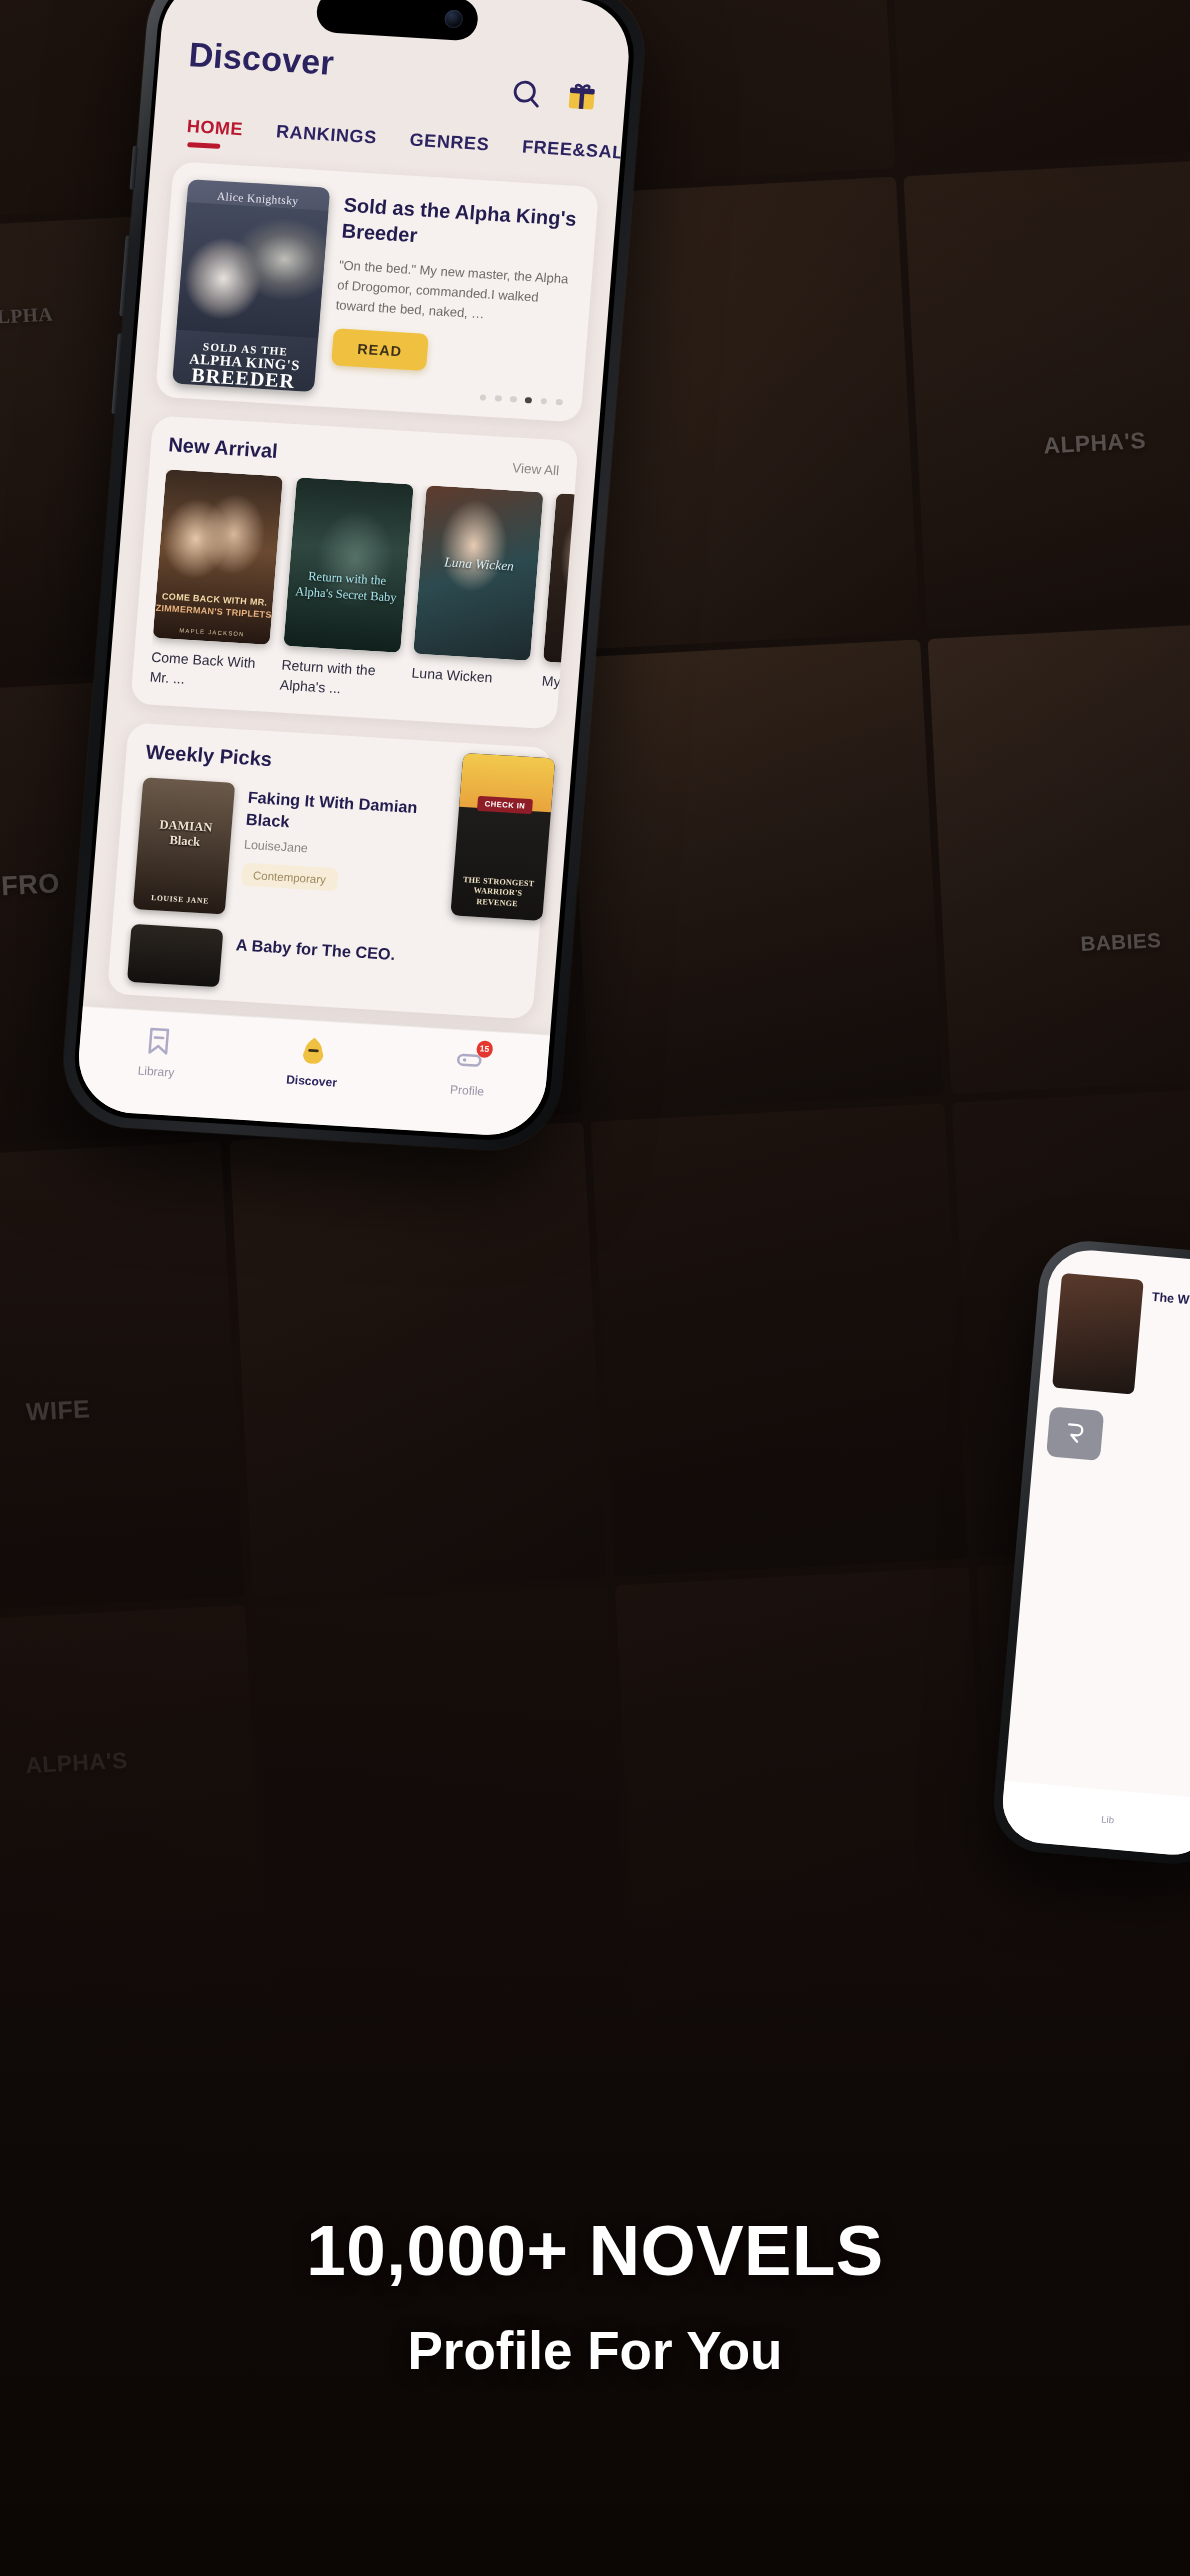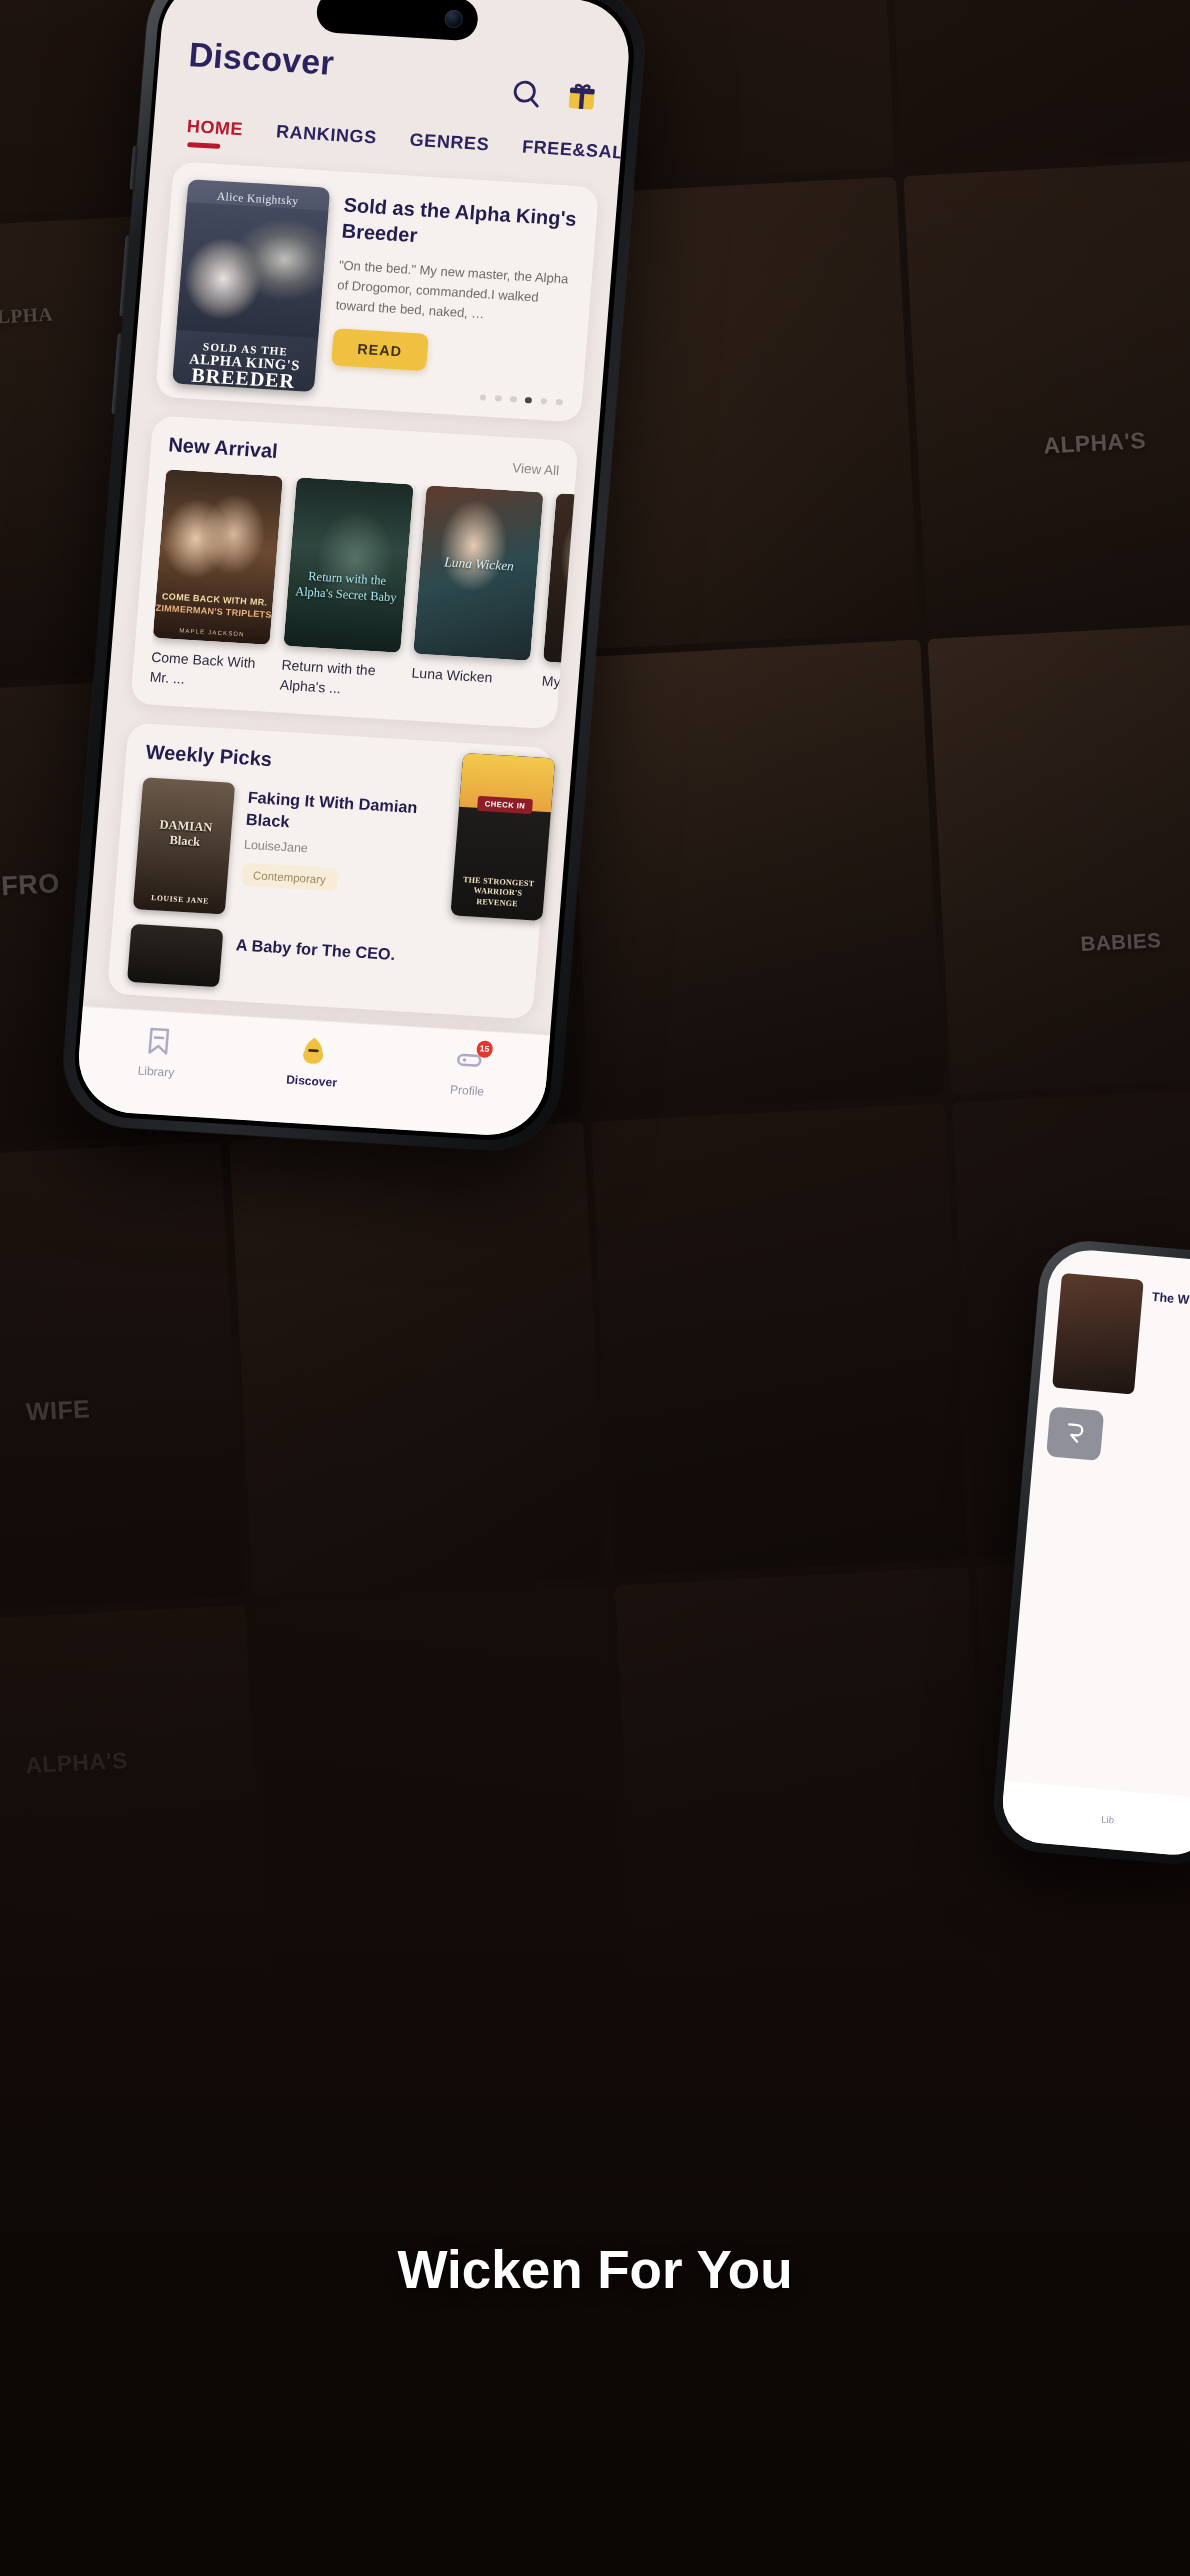--- a/index.html
+++ b/index.html
@@ -409,17 +409,18 @@
               <div class="nav-label">Profile</div>
             </div>
           </div>
 
         </div>
       </div>
     </div>
   </div>
 
   <div id="copy">
-    <div class="subhead">Wicken For You</div>
+    <div class="headline">10,000+ NOVELS</div>
+    <div class="subhead">Profile For You</div>
   </div>
 
 </div>
 
 
 </body></html>

